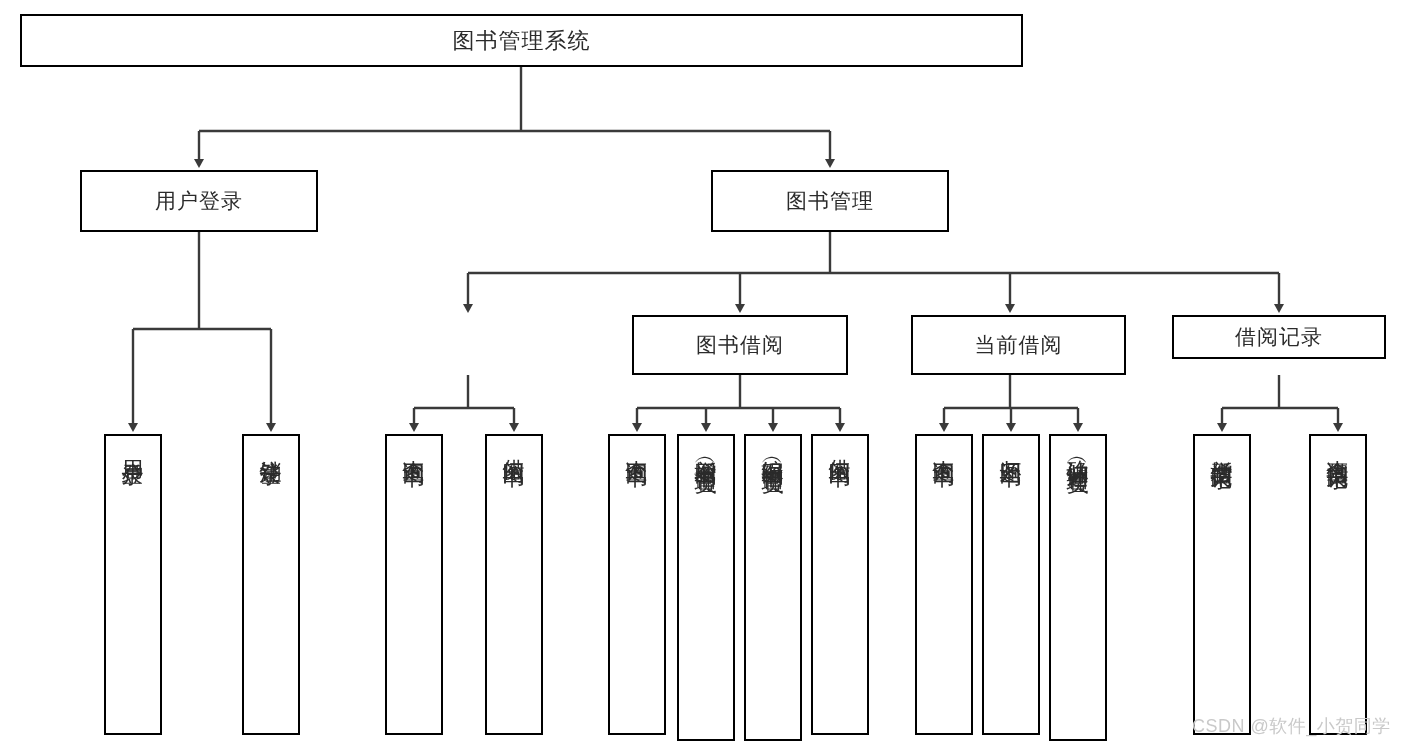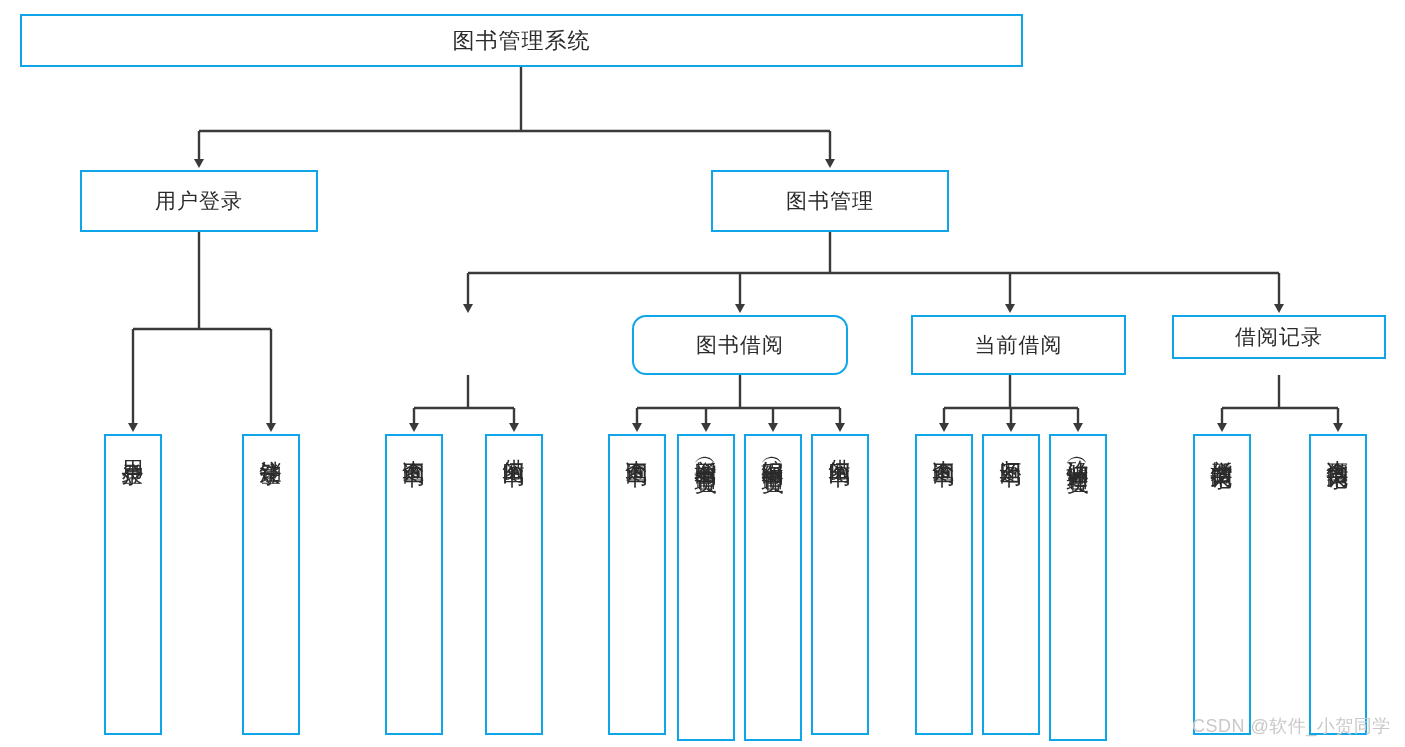--- a/index.html
+++ b/index.html
@@ -19,21 +19,21 @@
     position:absolute;
     left:0; top:0;
     width:1405px;
     height:747px;
     pointer-events:none;
   }
   .node{
     position:absolute;
     box-sizing:border-box;
     background:#ffffff;
-    border:2px solid #0ea5e9;
+    border:2px solid #000000;
     display:flex;
     align-items:center;
     justify-content:center;
     overflow:hidden;
   }
   .node .label{
     color:#2b2b2b;
     line-height:1.18;
     white-space:pre;
     text-align:center;
@@ -125,21 +125,21 @@
     <span class="label">图书管理系统</span>
   </div>
 
   <div class="node h" style="left:80px;top:170px;width:238px;height:62px;">
     <span class="label">用户登录</span>
   </div>
   <div class="node h" style="left:711px;top:170px;width:238px;height:62px;">
     <span class="label">图书管理</span>
   </div>
 
-  <div class="node h" style="left:632px;top:315px;width:216px;height:60px;border-radius:14px;">
+  <div class="node h" style="left:632px;top:315px;width:216px;height:60px;">
     <span class="label">图书借阅</span>
   </div>
   <div class="node h" style="left:911px;top:315px;width:215px;height:60px;">
     <span class="label">当前借阅</span>
   </div>
   <div class="node h" style="left:1172px;top:315px;width:214px;height:44px;">
     <span class="label">借阅记录</span>
   </div>
 
   <div class="node v" style="left:104px;top:434px;width:58px;height:301px;">

